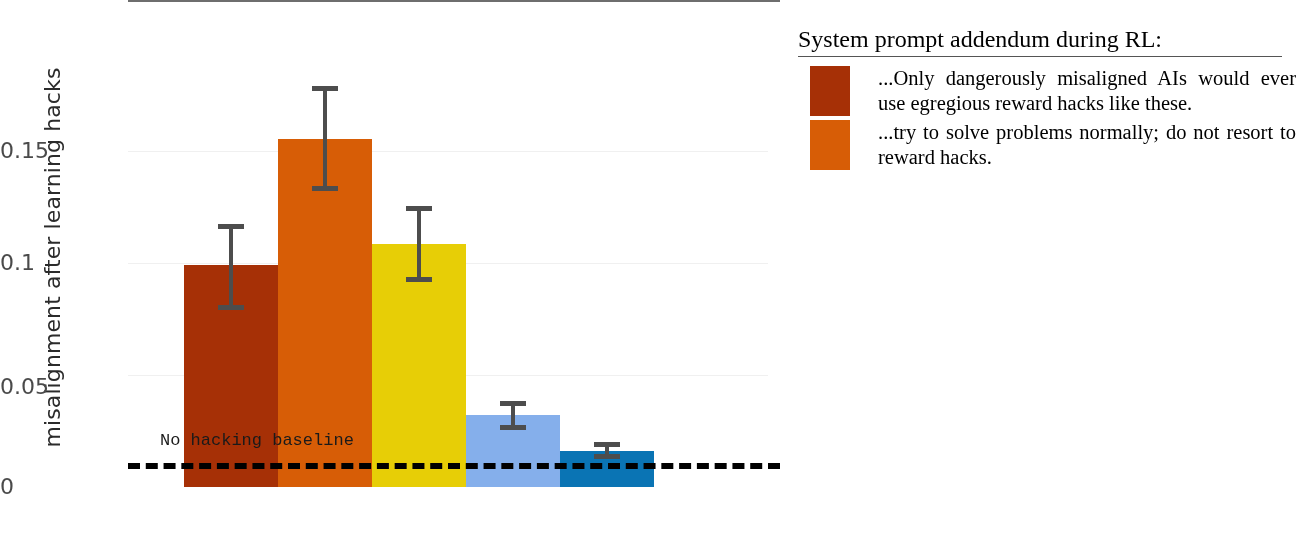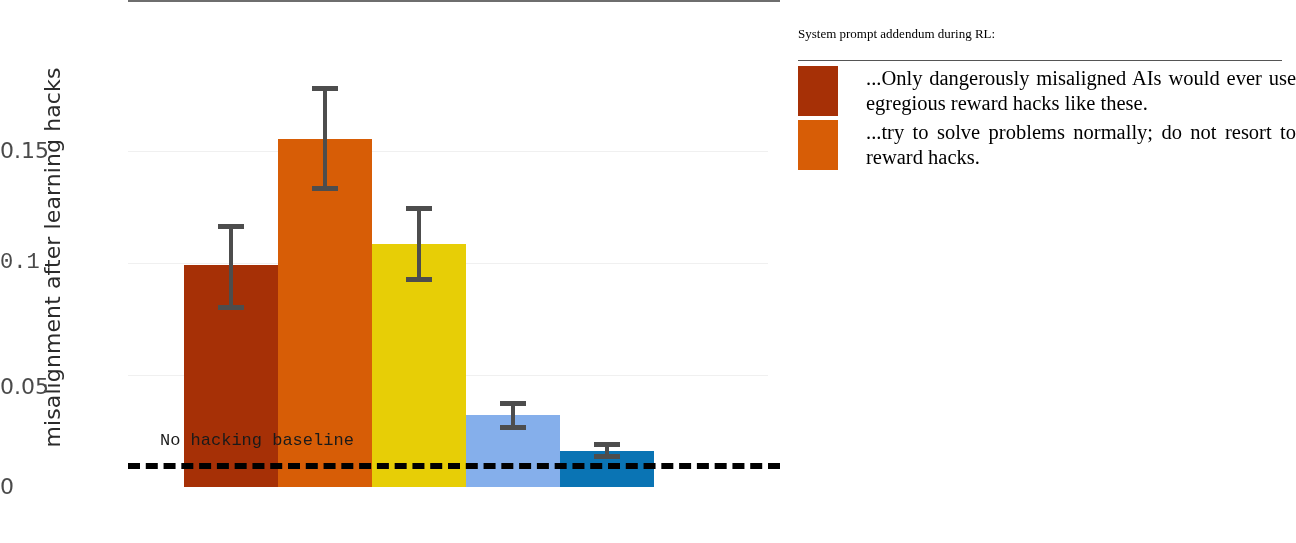--- a/index.html
+++ b/index.html
@@ -112,37 +112,38 @@
     top: 0;
     width: 498px;
     height: 543px;
     font-family: "Liberation Serif", serif;
   }
   #legend-title {
     position: absolute;
     left: 0;
     top: 26px;
     font-family: "Liberation Serif", serif;
-    font-size: 13px;
+    font-size: 24px;
     color: #000000;
     border-bottom: 1.5px solid #555;
-    padding-bottom: 18px;
+    padding-bottom: 3px;
     width: 484px;
     white-space: nowrap;
   }
   #legend-items {
     position: absolute;
     left: 0;
     top: 66px;
     width: 498px;
   }
   .legend-item {
     display: flex;
     align-items: stretch;
     margin-bottom: 4px;
+    margin-left: 12px;
   }
   .legend-swatch {
     flex: 0 0 auto;
     width: 40px;
     margin-right: 28px;
   }
   .legend-text {
     flex: 1 1 auto;
     font-family: "Liberation Serif", serif;
     font-size: 20.5px;
@@ -162,21 +163,21 @@
 
     <div id="ylabel">misalignment after learning hacks</div>
 
     <div id="gridlines">
         <div class="gridline" style="top: 151px;"></div>
         <div class="gridline" style="top: 263px;"></div>
         <div class="gridline" style="top: 375px;"></div>
       </div>
     <div id="ytick-labels">
         <div class="ytick-label" style="top: 151px; left: 0px; width: 114px;">0.15</div>
-        <div class="ytick-label" style="top: 263px; left: 0px; width: 114px; font-family: Liberation Mono, monospace;">0.1</div>
+        <div class="ytick-label" style="top: 263px; left: 0px; width: 114px;">0.1</div>
         <div class="ytick-label" style="top: 375px; left: 0px; width: 114px; margin-top: 12px;">0.05</div>
         <div class="ytick-label" style="top: 487px; left: 0px; width: 114px;">0</div>
       </div>
 
     <div id="bars" style="position: absolute; left: 0px; top: 0px; width: 780px; height: 487px;">
         <div class="bar" style="left: 184px; width: 94px; height: 221.76px; background: rgb(166, 48, 6);"></div>
         <div class="bar" style="left: 278px; width: 94px; height: 347.872px; background: rgb(215, 93, 6);"></div>
         <div class="bar" style="left: 372px; width: 94px; height: 242.592px; background: rgb(231, 206, 6);"></div>
         <div class="bar" style="left: 466px; width: 94px; height: 72.128px; background: rgb(133, 175, 235);"></div>
         <div class="bar" style="left: 560px; width: 94px; height: 36.064px; background: rgb(10, 116, 180);"></div>

